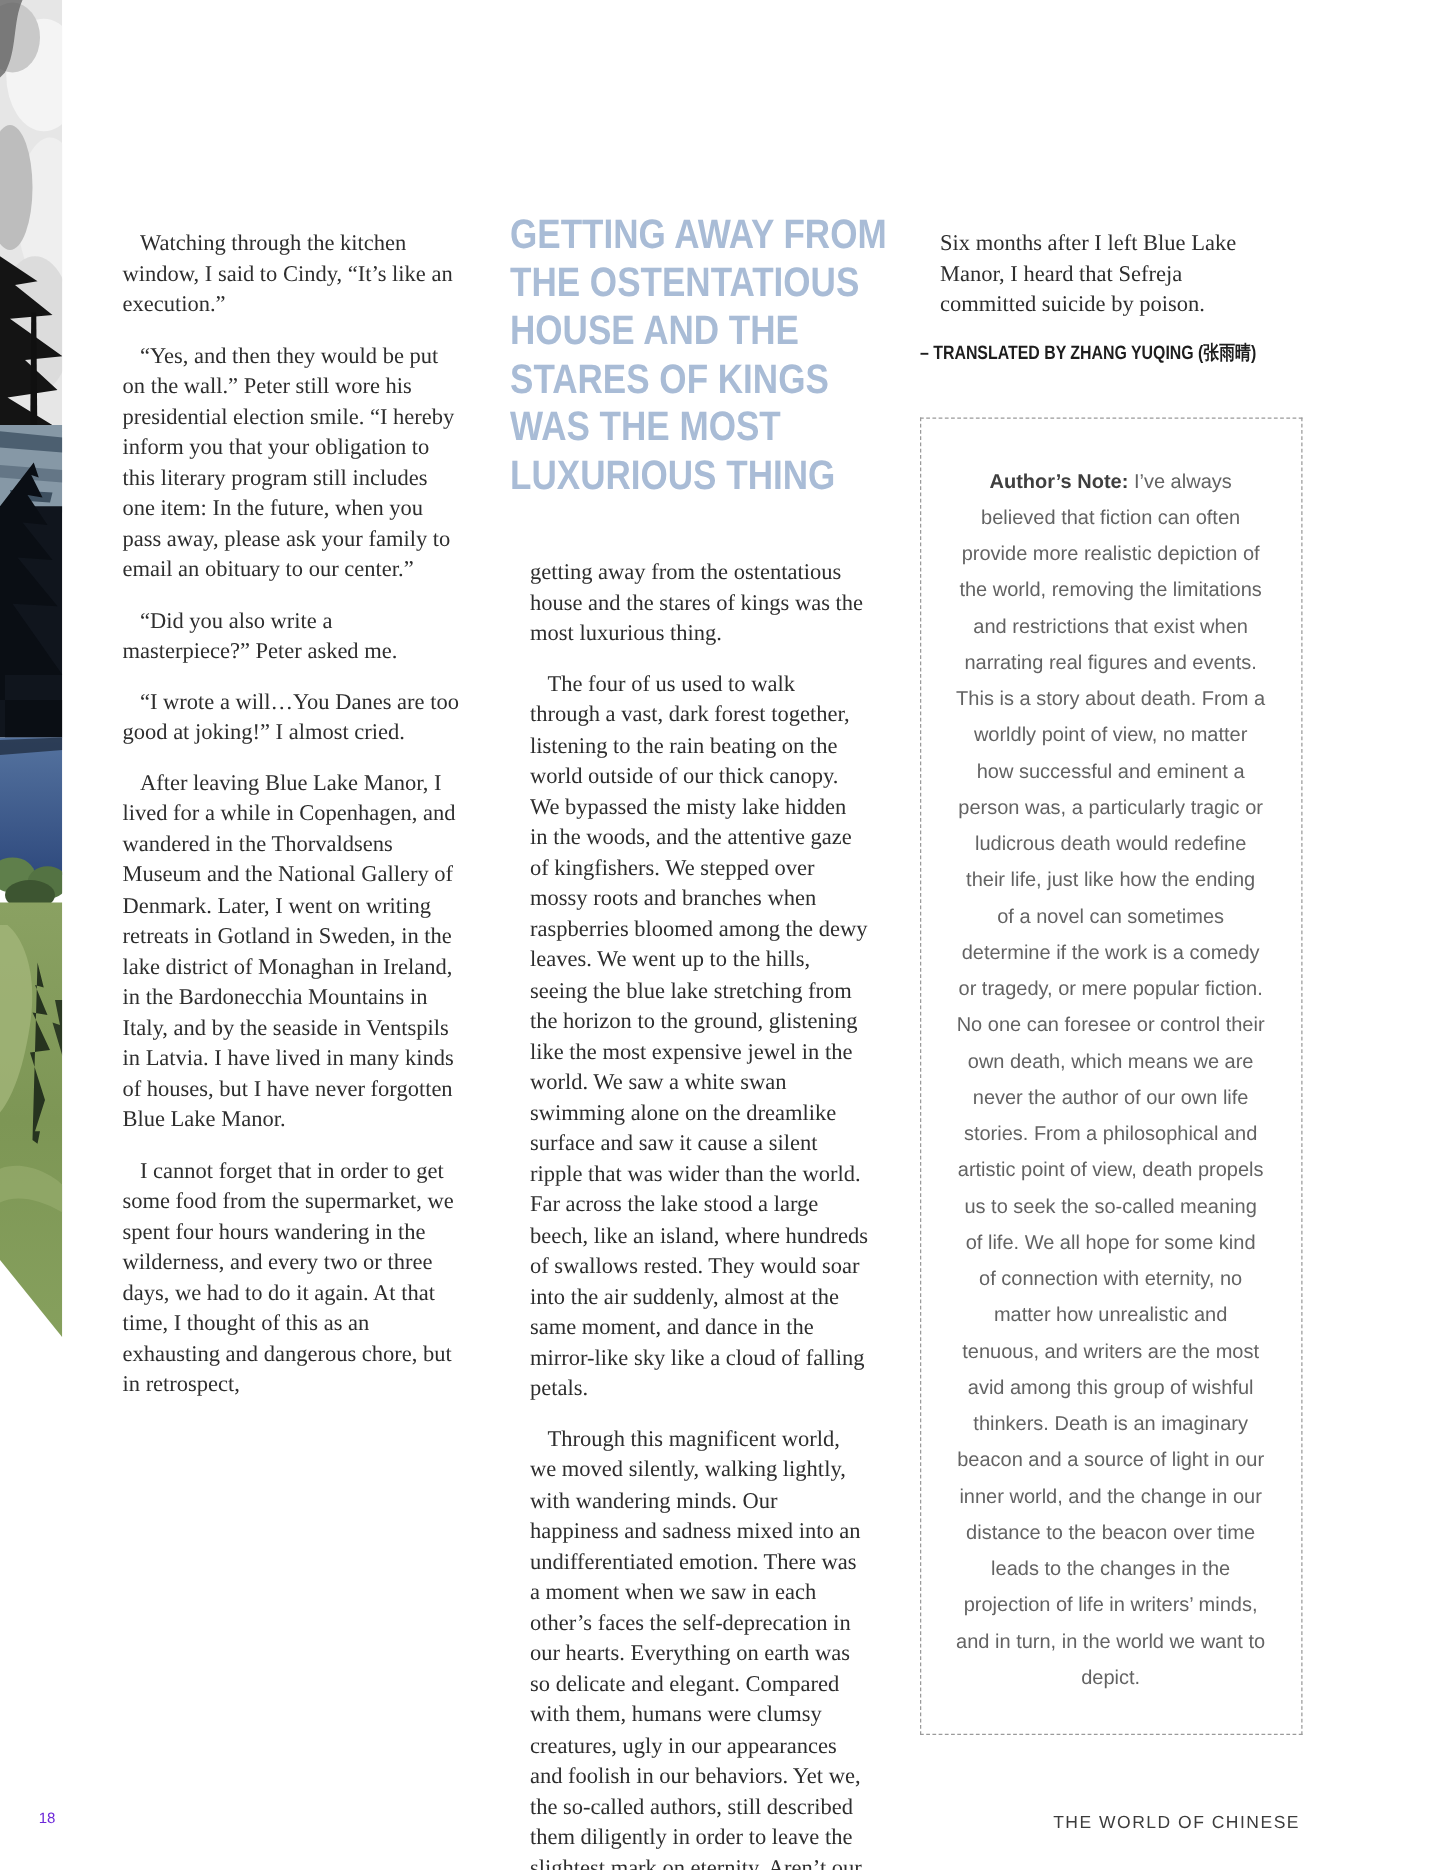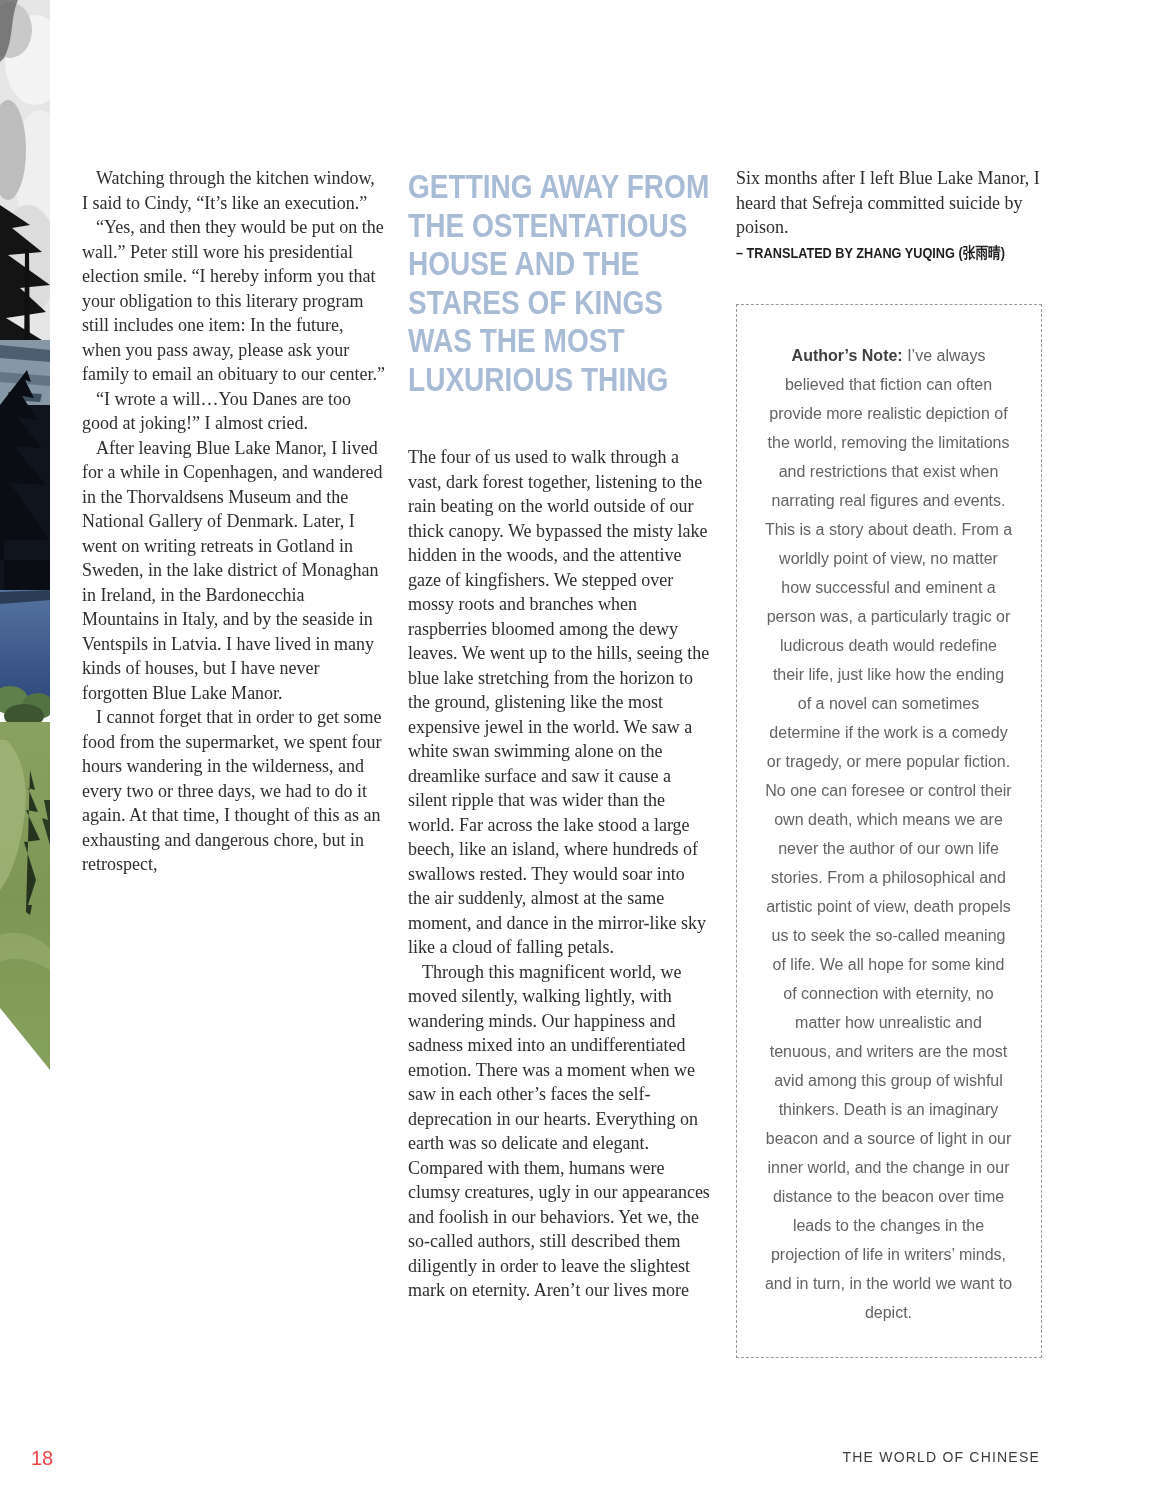--- a/index.html
+++ b/index.html
@@ -12,21 +12,21 @@
     color:#2e2e2e;
   }
   
   .art-strip{
     position:absolute;left:0;top:0;width:50px;height:1070px;
     clip-path:polygon(0 0,100% 0,100% 100%,0 94.2%);
   }
   .art-strip svg{display:block;}
   
   .col{position:absolute;top:166px;width:303px;font-size:18px;line-height:24.5px;text-align:left;}
-  .col p{margin:0;text-indent:14px;}
+  .col p{margin:16px;text-indent:14px;}
   .col.continued p:first-child{text-indent:0;}
   #col1{left:82px;}
   #col2{left:408px;top:168px;}
   #col3{left:736px;width:306px;}
   
   .pull-quote{
     font-family:"Liberation Sans","DejaVu Sans",sans-serif;
     font-weight:bold;
     color:#a9bcd6;
     font-size:33px;line-height:38.5px;
@@ -57,21 +57,21 @@
     color:#636363;
     overflow:hidden;
     text-indent:0;
     text-align:center;
   }
   .note-box .note-label{font-weight:bold;color:#3f3f3f;}
   
   .page-number{
     position:absolute;left:31px;top:1447px;
     font-family:"Liberation Sans","DejaVu Sans",sans-serif;
-    font-size:20px;color:#ef4444;
+    font-size:12px;color:#6d28d9;
   }
   .magazine-name{
     position:absolute;right:112px;top:1449px;
     font-family:"Liberation Sans","DejaVu Sans",sans-serif;
     font-size:14px;letter-spacing:1.2px;color:#3c3c3c;
   }
 </style>
 </head>
 <body>
 
@@ -122,35 +122,37 @@
       <path d="M0,935 C18,928 40,938 50,948 L50,970 C30,958 12,956 0,962 Z" fill="#96ab6c" opacity="0.7"></path>
 
       <path d="M30,770 L35,790 L28,788 L38,812 L26,810 L40,840 L24,842 L36,880 L28,905 L32,905 L30,915 L26,912 Z" fill="#26331f"></path>
       <path d="M44,800 L48,820 L42,818 L50,845 L50,800 Z" fill="#2c3a24"></path>
     </svg>
   </div>
 
   <div class="col" id="col1">
       <p>Watching through the kitchen window, I said to Cindy, “It’s like an execution.”</p>
       <p>“Yes, and then they would be put on the wall.” Peter still wore his presidential election smile. “I hereby inform you that your obligation to this literary program still includes one item: In the future, when you pass away, please ask your family to email an obituary to our center.”</p>
+      <p>“Did you also write a masterpiece?” Peter asked me.</p>
       <p>“I wrote a will…You Danes are too good at joking!” I almost cried.</p>
       <p>After leaving Blue Lake Manor, I lived for a while in Copenhagen, and wandered in the Thorvaldsens Museum and the National Gallery of Denmark. Later, I went on writing retreats in Gotland in Sweden, in the lake district of Monaghan in Ireland, in the Bardonecchia Mountains in Italy, and by the seaside in Ventspils in Latvia. I have lived in many kinds of houses, but I have never forgotten Blue Lake Manor.</p>
       <p>I cannot forget that in order to get some food from the supermarket, we spent four hours wandering in the wilderness, and every two or three days, we had to do it again. At that time, I thought of this as an exhausting and dangerous chore, but in retrospect,</p>
     </div>
 
   <div class="col continued" id="col2">
     <div class="pull-quote">
         <p>GETTING AWAY FROM</p>
         <p>THE OSTENTATIOUS</p>
         <p>HOUSE AND THE</p>
         <p>STARES OF KINGS</p>
         <p>WAS THE MOST</p>
         <p>LUXURIOUS THING</p>
       </div>
     <div class="col-body continued">
+        <p>getting away from the ostentatious house and the stares of kings was the most luxurious thing.</p>
         <p>The four of us used to walk through a vast, dark forest together, listening to the rain beating on the world outside of our thick canopy. We bypassed the misty lake hidden in the woods, and the attentive gaze of kingfishers. We stepped over mossy roots and branches when raspberries bloomed among the dewy leaves. We went up to the hills, seeing the blue lake stretching from the horizon to the ground, glistening like the most expensive jewel in the world. We saw a white swan swimming alone on the dreamlike surface and saw it cause a silent ripple that was wider than the world. Far across the lake stood a large beech, like an island, where hundreds of swallows rested. They would soar into the air suddenly, almost at the same moment, and dance in the mirror-like sky like a cloud of falling petals.</p>
         <p>Through this magnificent world, we moved silently, walking lightly, with wandering minds. Our happiness and sadness mixed into an undifferentiated emotion. There was a moment when we saw in each other’s faces the self-deprecation in our hearts. Everything on earth was so delicate and elegant. Compared with them, humans were clumsy creatures, ugly in our appearances and foolish in our behaviors. Yet we, the so-called authors, still described them diligently in order to leave the slightest mark on eternity. Aren’t our lives more</p>
       </div>
   </div>
 
   <div class="col continued" id="col3">
     <div class="col-body continued">
         <p>Six months after I left Blue Lake Manor, I heard that Sefreja committed suicide by poison.</p>
       </div>
     <div class="translated">– TRANSLATED BY ZHANG YUQING (张雨晴)</div>

